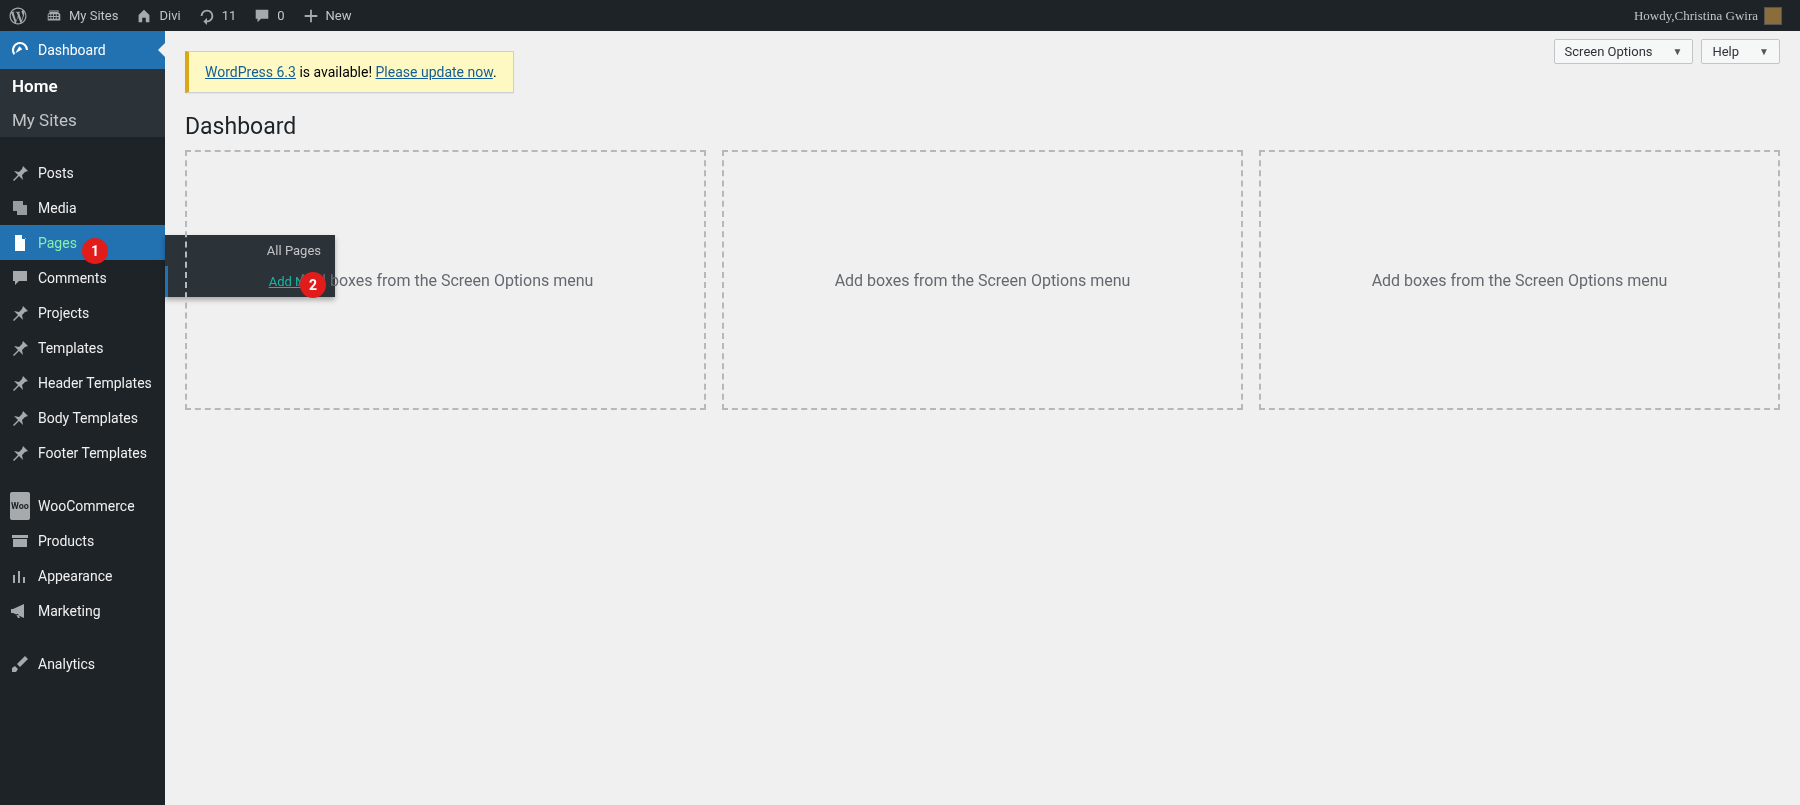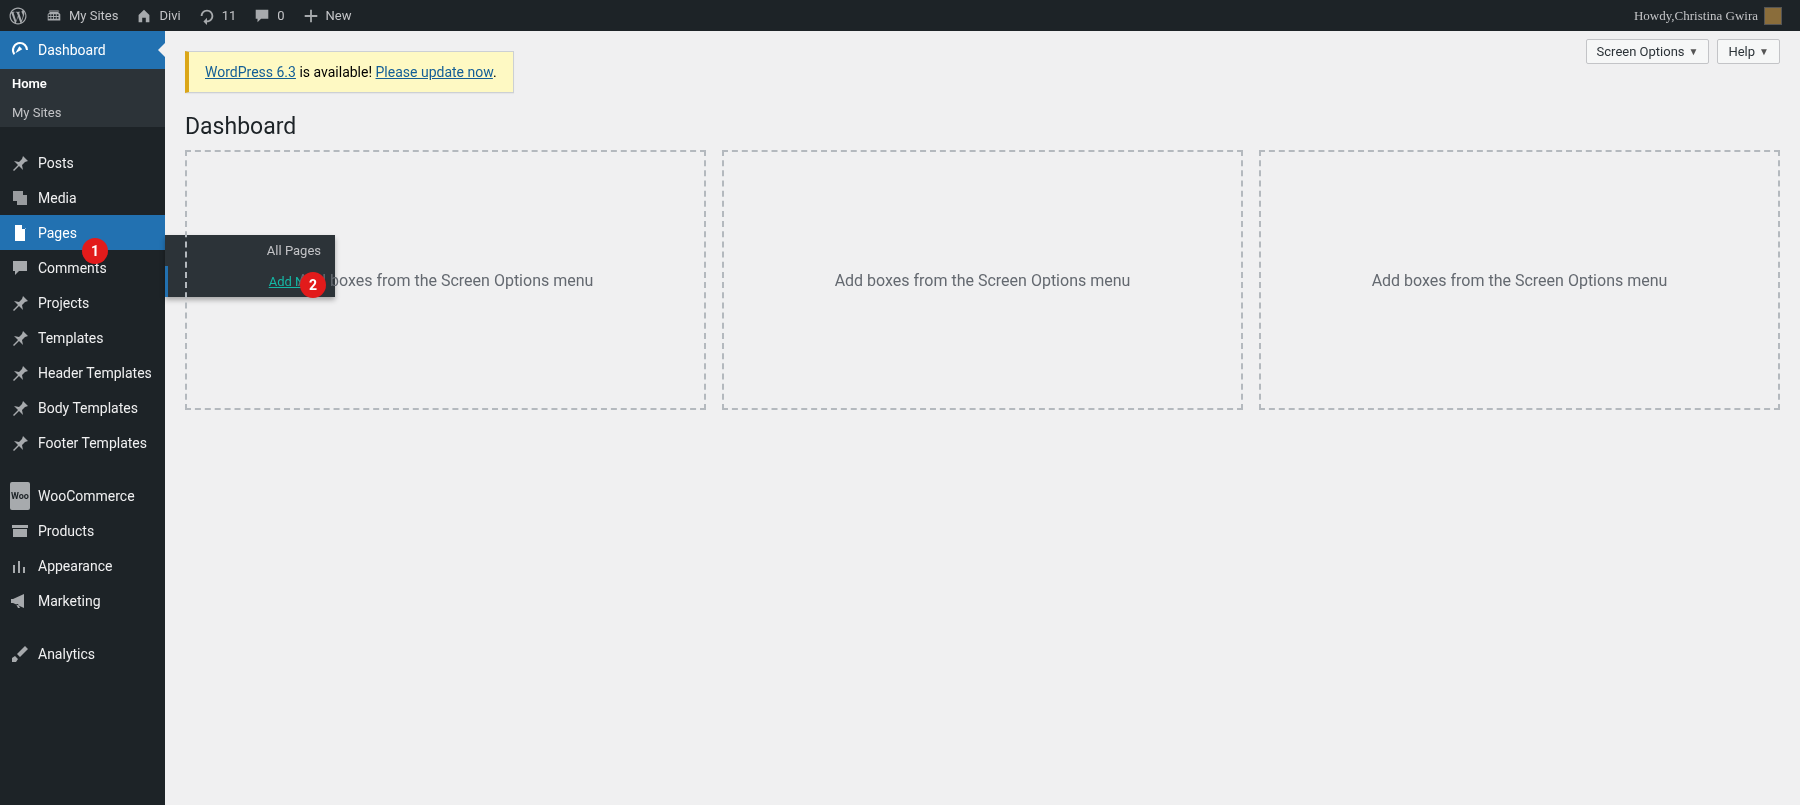--- a/index.html
+++ b/index.html
@@ -17,36 +17,36 @@
   .menu-item { display:flex; align-items:center; height:35px; padding:0 10px; cursor:pointer; color:#f0f0f1; position:relative; }
   .menu-item.current { background:#2271b1; color:#fff; }
   .menu-item.current::after {
     content:""; position:absolute; right:-1px; top:50%; transform:translateY(-50%);
     width:0; height:0; border-top:8px solid transparent; border-bottom:8px solid transparent; border-right:8px solid #f0f0f1;
   }
   .menu-item .micon { width:20px; height:20px; display:flex; align-items:center; justify-content:center; fill:#a7aaad; color:#a7aaad; flex:0 0 20px; }
   .menu-item.current .micon, .menu-item.open .micon { fill:#fff; color:#fff; }
   .menu-item .mlabel { margin-left:8px; }
   .menu-item.open { background:#2271b1; color:#fff; }
-  .menu-item.open .mlabel { color:#ffffff; }
+  .menu-item.open .mlabel { color:#86efac; }
   .menu-sub { background:#2c3338; }
-  .menu-sub div { padding:7px 12px; color:#c3c4c7; cursor:pointer; font-size:13px; }
+  .menu-sub div { padding:7px 12px; color:#c3c4c7; cursor:pointer; font-size:17px; }
   .menu-sub div.active { color:#fff; font-weight:600; }
   .menu-separator { height:18px; }
   
   .flyout { position:absolute; left:165px; width:170px; background:#2c3338; box-shadow:0 3px 5px rgba(0,0,0,.3);text-align:right; }
   .flyout-item { padding:8px 14px; color:#c3c4c7; font-size:13px; cursor:pointer; position:relative; }
   .flyout-item.hover { color:#14b8a6;text-decoration:underline; }
   .flyout-item.hover::before { content:""; position:absolute; left:0; top:0; bottom:0; width:3px; background:#2271b1; }
   
   .redbadge { position:absolute; width:26px; height:26px; border-radius:50%; background:#e21b1b; color:#fff; font-weight:700; font-size:14px; display:flex; align-items:center; justify-content:center; z-index:5; }
   
   .content { position:absolute; top:31px; left:165px; right:0; bottom:0; padding:0; }
   .topactions { position:absolute; top:8px; right:20px; display:flex; gap:8px; }
-  .wp-button { background:#f6f7f7; border:1px solid #c3c4c7; color:#2c3338; font-size:13px; padding:4px 10px; cursor:pointer; display:flex; align-items:center; gap:4px; border-radius:2px; }
+  .wp-button { background:#f6f7f7; border:1px solid #c3c4c7; color:#2c3338; font-size:13px; padding:4px 10px; cursor:pointer; display:flex; align-items:center; gap:20px; border-radius:2px; }
   .wp-button .tri { font-size:10px; color:#555; }
   .notice { margin:20px 16px 0 20px; display:inline-block; background:#fef9c3; border:1px solid #ccd0d4; border-left:4px solid #dba617; padding:12px 16px; font-size:14px; box-shadow:0 1px 1px rgba(0,0,0,.04); }
   .notice a { color:#135e96; text-decoration:underline; }
   h1.page-title { margin:20px 20px 10px 20px; font-size:23px; font-weight:400; color:#1d2327; }
   .dash-grid { display:flex; gap:16px; margin:10px 20px 0 20px; }
   .dash-box { flex:1; height:260px; border:2px dashed #b4b9be; display:flex; align-items:center; justify-content:center; color:#646970; font-size:16px; }
   svg { display:block; }
 </style>
 </head>
 <body>

